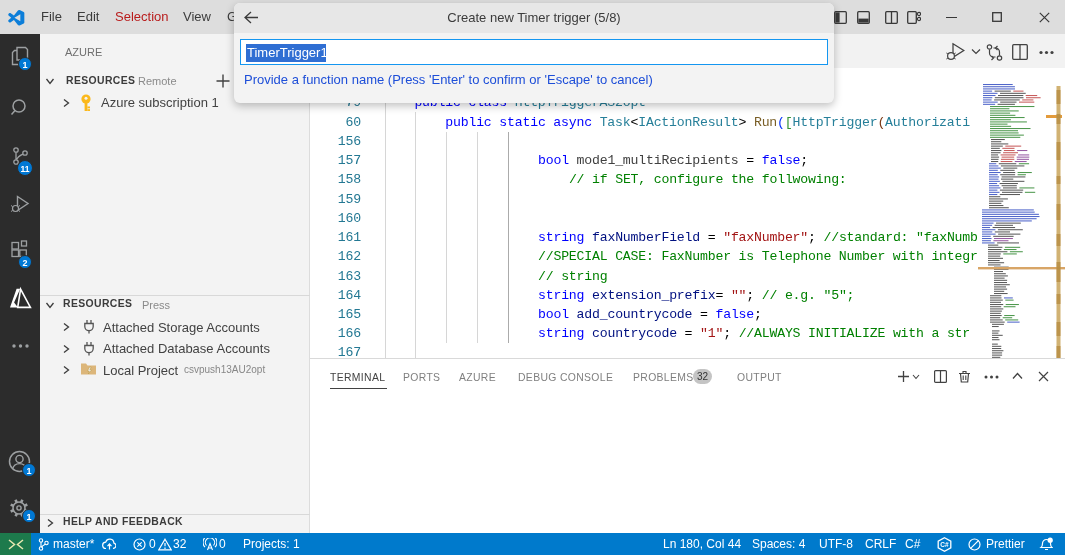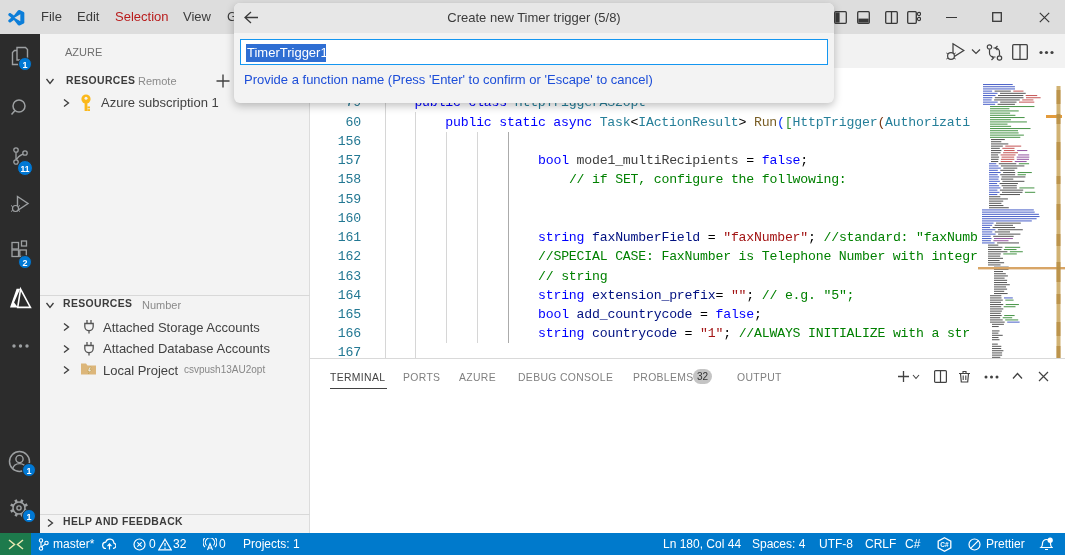--- a/index.html
+++ b/index.html
@@ -116,21 +116,21 @@
     <rect x="5.6" y="9" width="2.8" height="8" fill="#fbb81b"></rect>
     <rect x="8.4" y="12.5" width="2.6" height="1.8" fill="#fbb81b"></rect>
     <rect x="8.4" y="15.2" width="2.6" height="1.8" fill="#fbb81b"></rect>
   </svg>
 <div class="abs" style="left:101px;top:95px;color:#424242;font-size:13px">Azure subscription 1</div>
 <div class="abs" style="left:40px;top:295px;width:270px;height:1px;background:#d8d8d8"></div>
 <svg style="position:absolute;left:45px;top:300px" width="10" height="10" viewBox="0 0 10 10">
     <path d="M1.5 3 5 7.5 8.5 3" fill="none" stroke="#3b3b3b" stroke-width="1.3"></path>
   </svg>
 <div class="abs" style="left:63px;top:298px;color:#3b3b3b;font-size:10.4px;font-weight:bold;letter-spacing:0.4px">RESOURCES</div>
-<div class="abs" style="left:142px;top:299px;color:#8a8a8a;font-size:11px">Number</div>
+<div class="abs" style="left:142px;top:299px;color:#8a8a8a;font-size:11px">Press</div>
 <svg style="position:absolute;left:61px;top:322px" width="10" height="10" viewBox="0 0 10 10">
     <path d="M3 1.5 7.5 5 3 8.5" fill="none" stroke="#3b3b3b" stroke-width="1.3"></path>
   </svg>
 <svg style="position:absolute;left:82px;top:319px" width="14" height="16" viewBox="0 0 14 16">
     <path d="M5 1v3.5 M9 1v3.5" stroke="#555" stroke-width="1.3"></path>
     <path d="M2.8 4.5h8.4v3a4.2 4.2 0 0 1-8.4 0z" fill="none" stroke="#555" stroke-width="1.3"></path>
     <path d="M7 12v2.5" stroke="#555" stroke-width="1.3"></path>
   </svg>
 <div class="abs" style="left:103px;top:320px;color:#424242;font-size:13px">Attached Storage Accounts</div>
 <svg style="position:absolute;left:61px;top:344px" width="10" height="10" viewBox="0 0 10 10">

